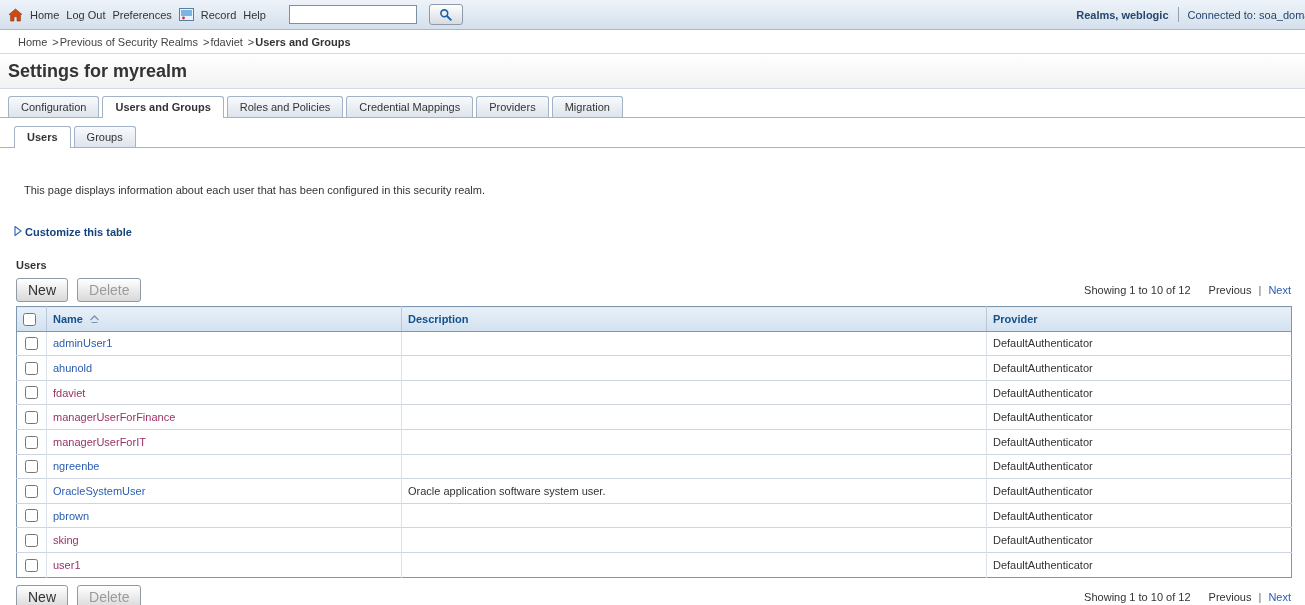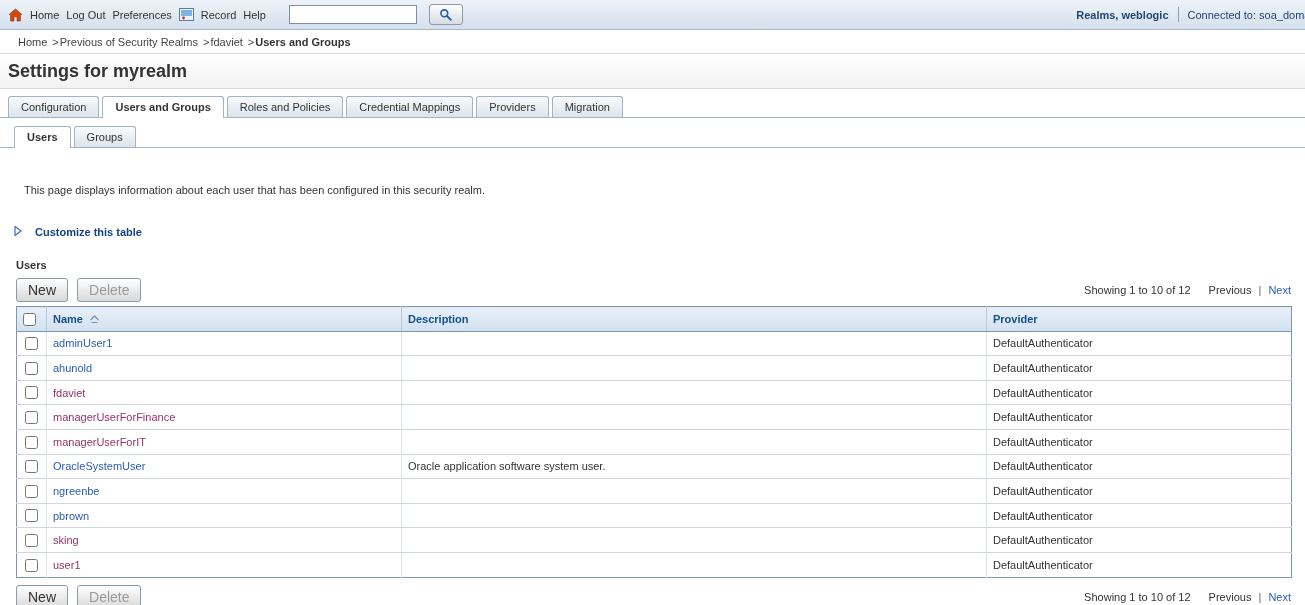--- a/index.html
+++ b/index.html
@@ -38,21 +38,21 @@
   
   .tabs { display:flex; gap:3px; padding:7px 0 0 8px; border-bottom:1px solid #a3b2c4; }
   .subtabs { padding-left:14px; padding-top:8px; }
   .tab { padding:4px 12px; background:linear-gradient(#f8fafc,#dde4ec);
     border:1px solid #a3b2c4; border-bottom:none; border-radius:3px 3px 0 0;
     color:#333; cursor:pointer; }
   .tab.active { background:#fff; font-weight:bold; margin-bottom:-1px; padding-bottom:5px; }
 
   
   .intro { margin:36px 0 0 24px; }
-  .customize { margin:30px 0 0 14px; display:flex; align-items:flex-start; gap:13px;
+  .customize { margin:30px 0 0 14px; display:flex; align-items:flex-start; gap:3px;
     font-weight:bold; cursor:pointer; }
   .customize a { color:#16437e; font-weight:bold; }
   .section-label { margin:21px 0 0 16px; font-weight:bold; color:#333; }
 
   .toolbar { display:flex; align-items:center; justify-content:space-between;
     margin:7px 14px 4px 16px; }
   .btns { display:flex; gap:9px; }
   .btn { min-width:42px; padding:3px 11px; font-size:14px;
     font-family:"Liberation Sans", sans-serif;
     background:linear-gradient(#ffffff,#d8d8d8); border:1px solid #8e9aa6;
@@ -245,34 +245,34 @@
       </td>
       <td class="col-desc"></td>
       <td>DefaultAuthenticator</td>
     </tr>
 
     <tr>
       <td class="col-cb">
         <input type="checkbox" style="">
       </td>
       <td class="col-name">
+        <a class="user-link">ngreenbe</a>
+      </td>
+      <td class="col-desc"></td>
+      <td>DefaultAuthenticator</td>
+    </tr>
+
+    <tr>
+      <td class="col-cb">
+        <input type="checkbox" style="">
+      </td>
+      <td class="col-name">
         <a class="user-link">OracleSystemUser</a>
       </td>
       <td class="col-desc">Oracle application software system user.</td>
-      <td>DefaultAuthenticator</td>
-    </tr>
-
-    <tr>
-      <td class="col-cb">
-        <input type="checkbox" style="">
-      </td>
-      <td class="col-name">
-        <a class="user-link">ngreenbe</a>
-      </td>
-      <td class="col-desc"></td>
       <td>DefaultAuthenticator</td>
     </tr>
 
     <tr>
       <td class="col-cb">
         <input type="checkbox" style="">
       </td>
       <td class="col-name">
         <a class="user-link">pbrown</a>
       </td>

